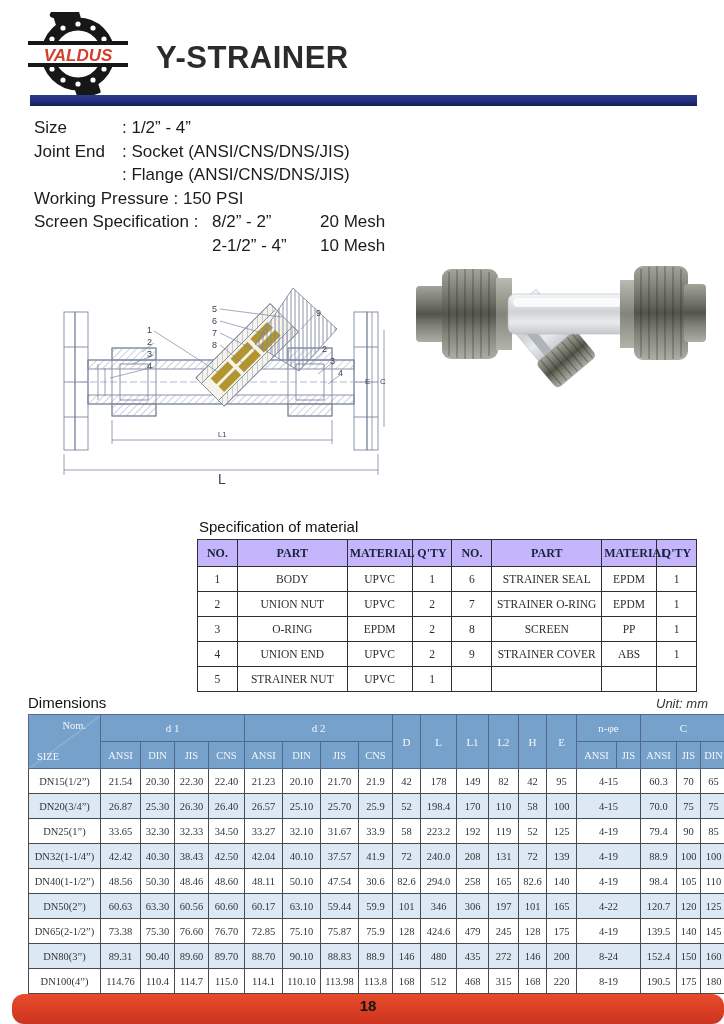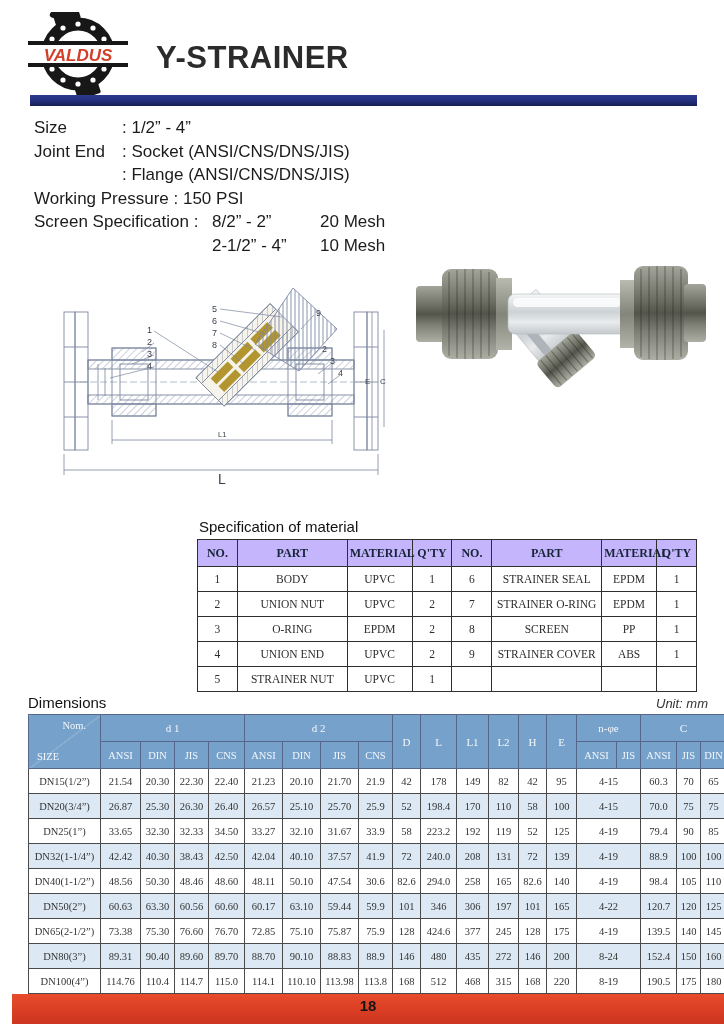--- a/index.html
+++ b/index.html
@@ -71,20 +71,21 @@
     border:1px solid #4a4a4a;height:24px;text-align:center;background:#fff;padding:0 1px;
   }
   table.dim tbody tr:nth-child(even) td{background:#dce9f4;}
   table.dim td.size{font-size:10.5px;margin-top:26px;}
 
   
   .footer{
     position:absolute;left:12px;right:0;bottom:0;height:30px;
     background:linear-gradient(180deg,#e84c2d 0%,#d83d24 60%,#cc3520 100%);
     text-align:center;
+    border-radius:12px;
   }
   .page-num{font-weight:bold;font-size:15px;color:#141414;display:inline-block;margin-top:3px;}
 
   svg text{font-family:"Liberation Sans",sans-serif;}
 </style>
 </head>
 <body>
 
 <div class="page">
 
@@ -583,21 +584,21 @@
             <td>73.38</td>
             <td>75.30</td>
             <td>76.60</td>
             <td>76.70</td>
             <td>72.85</td>
             <td>75.10</td>
             <td>75.87</td>
             <td>75.9</td>
             <td>128</td>
             <td>424.6</td>
-            <td>377</td>
+            <td>479</td>
             <td>245</td>
             <td>128</td>
             <td>175</td>
             <td colspan="2">4-19</td>
             <td>139.5</td>
             <td>140</td>
             <td>145</td>
           </tr>
           <tr>
             <td class="size">DN80(3”)</td>

